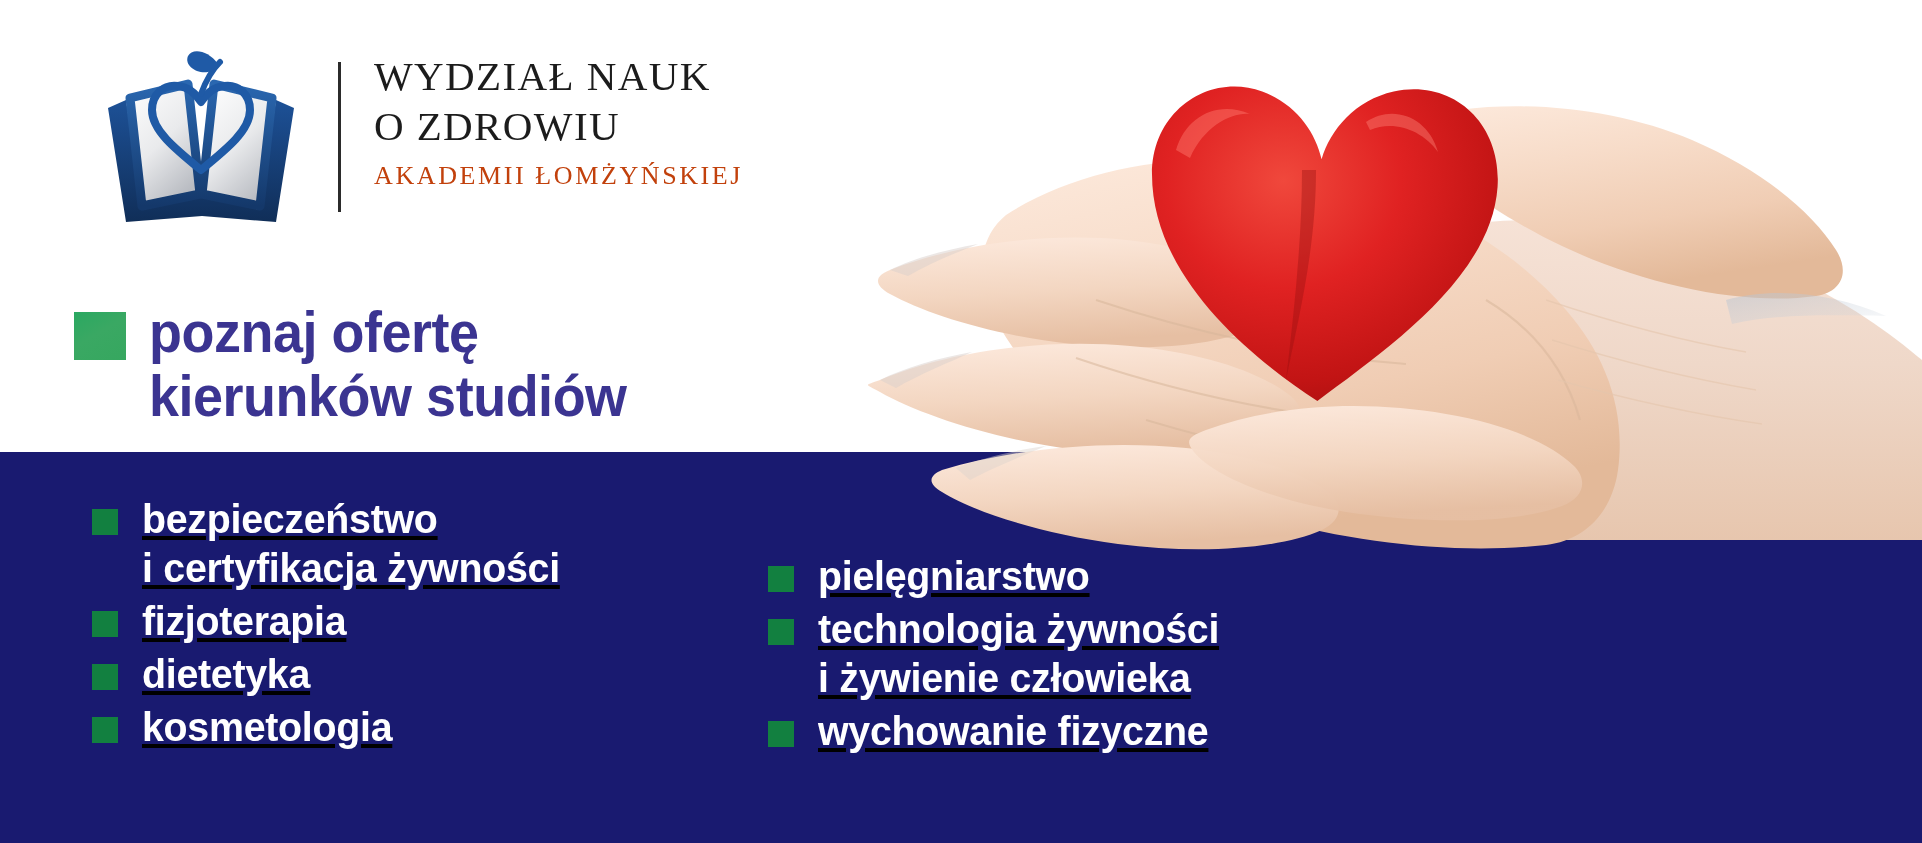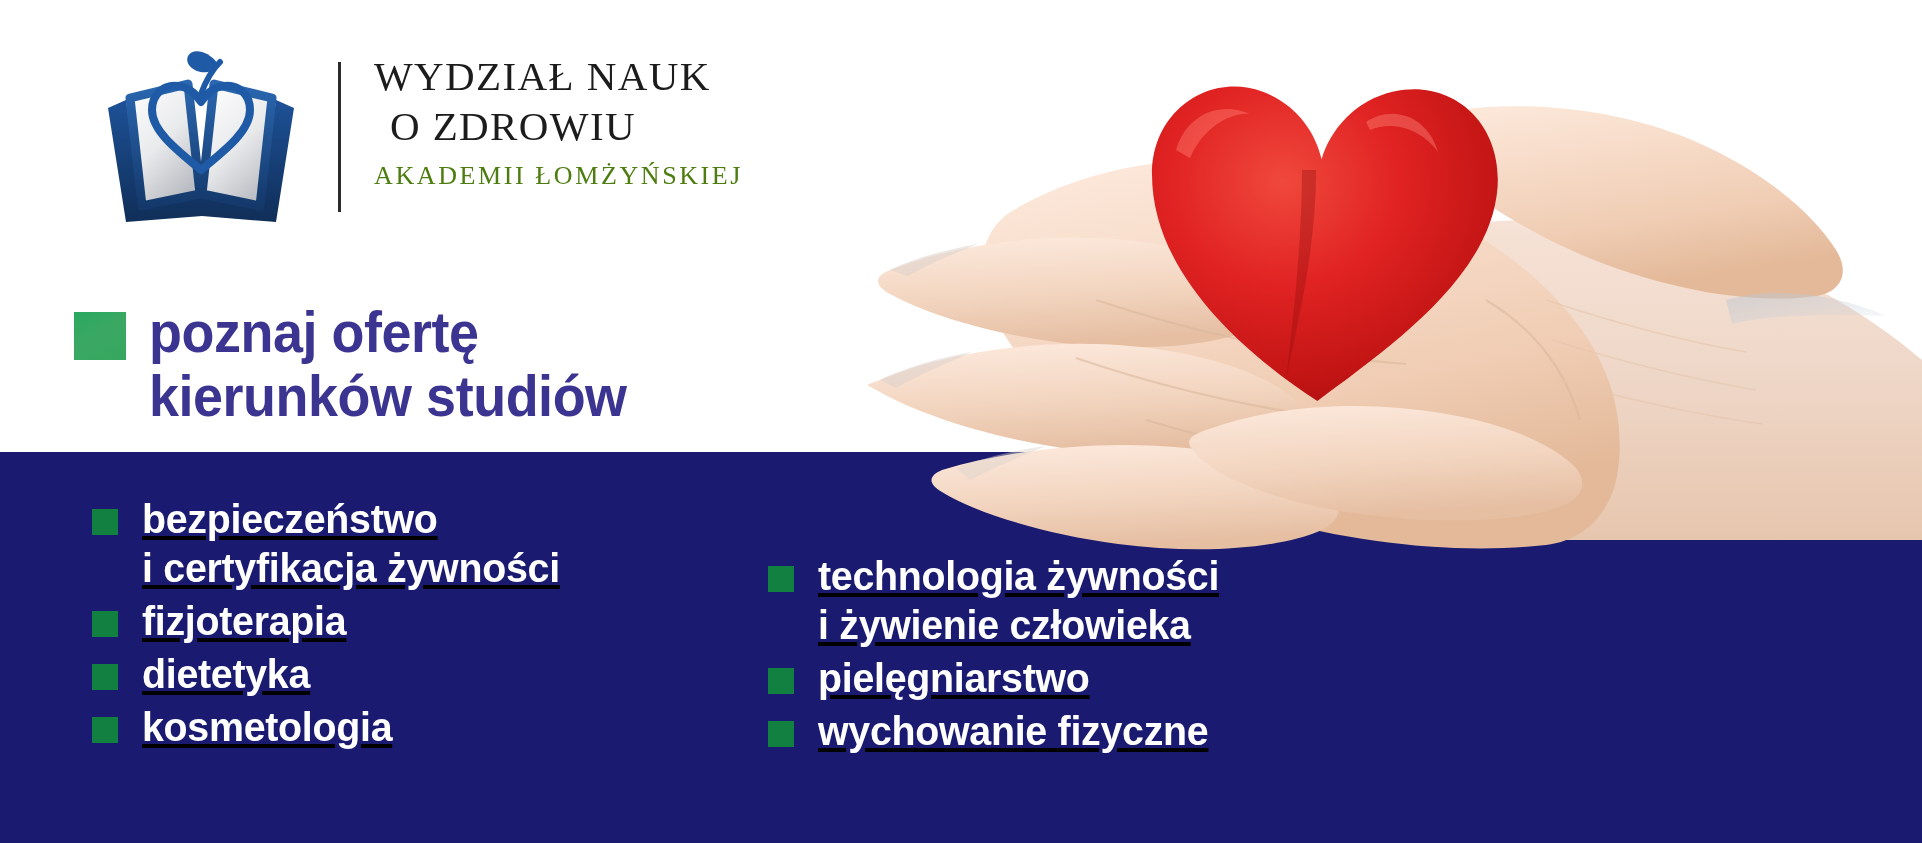--- a/index.html
+++ b/index.html
@@ -42,25 +42,24 @@
     position:absolute;left:278px;top:8px;width:420px;
     font-family:"Liberation Serif", serif;
     color:#1c1c1c;
   }
   .logo-line1{
     font-size:41px;line-height:48px;letter-spacing:1.4px;white-space:nowrap;
   }
   .logo-line2{
     font-size:41px;line-height:48px;letter-spacing:1.4px;white-space:nowrap;
     margin-top:2px;
-    margin-left:16px;
   }
   .logo-line3{
     font-size:26px;line-height:32px;letter-spacing:2.6px;white-space:nowrap;
-    margin-top:10px;color:#4d7c0f;
+    margin-top:10px;color:#c2410c;
   }
 
   
   .headline{
     position:absolute;left:74px;top:300px;width:800px;
   }
   .headline-bullet{
     position:absolute;left:0;top:12px;width:52px;height:48px;
     background:linear-gradient(150deg,#2aa861 0%,#3aa863 45%,#36a75f 100%);
   }
@@ -269,26 +268,26 @@
     </div>
     <div class="course-item">
       <span class="course-bullet"></span>
       <div class="course-label">kosmetologia</div>
     </div>
   </div>
 
   <div class="col col-right">
     <div class="course-item">
       <span class="course-bullet"></span>
+      <div class="course-label">pielęgniarstwo</div>
+    </div>
+    <div class="course-item">
+      <span class="course-bullet"></span>
       <div class="course-label">technologia żywności
 i żywienie człowieka</div>
     </div>
     <div class="course-item">
       <span class="course-bullet"></span>
-      <div class="course-label">pielęgniarstwo</div>
-    </div>
-    <div class="course-item">
-      <span class="course-bullet"></span>
       <div class="course-label">wychowanie fizyczne</div>
     </div>
   </div>
 
 </div>
 
 </body></html>

